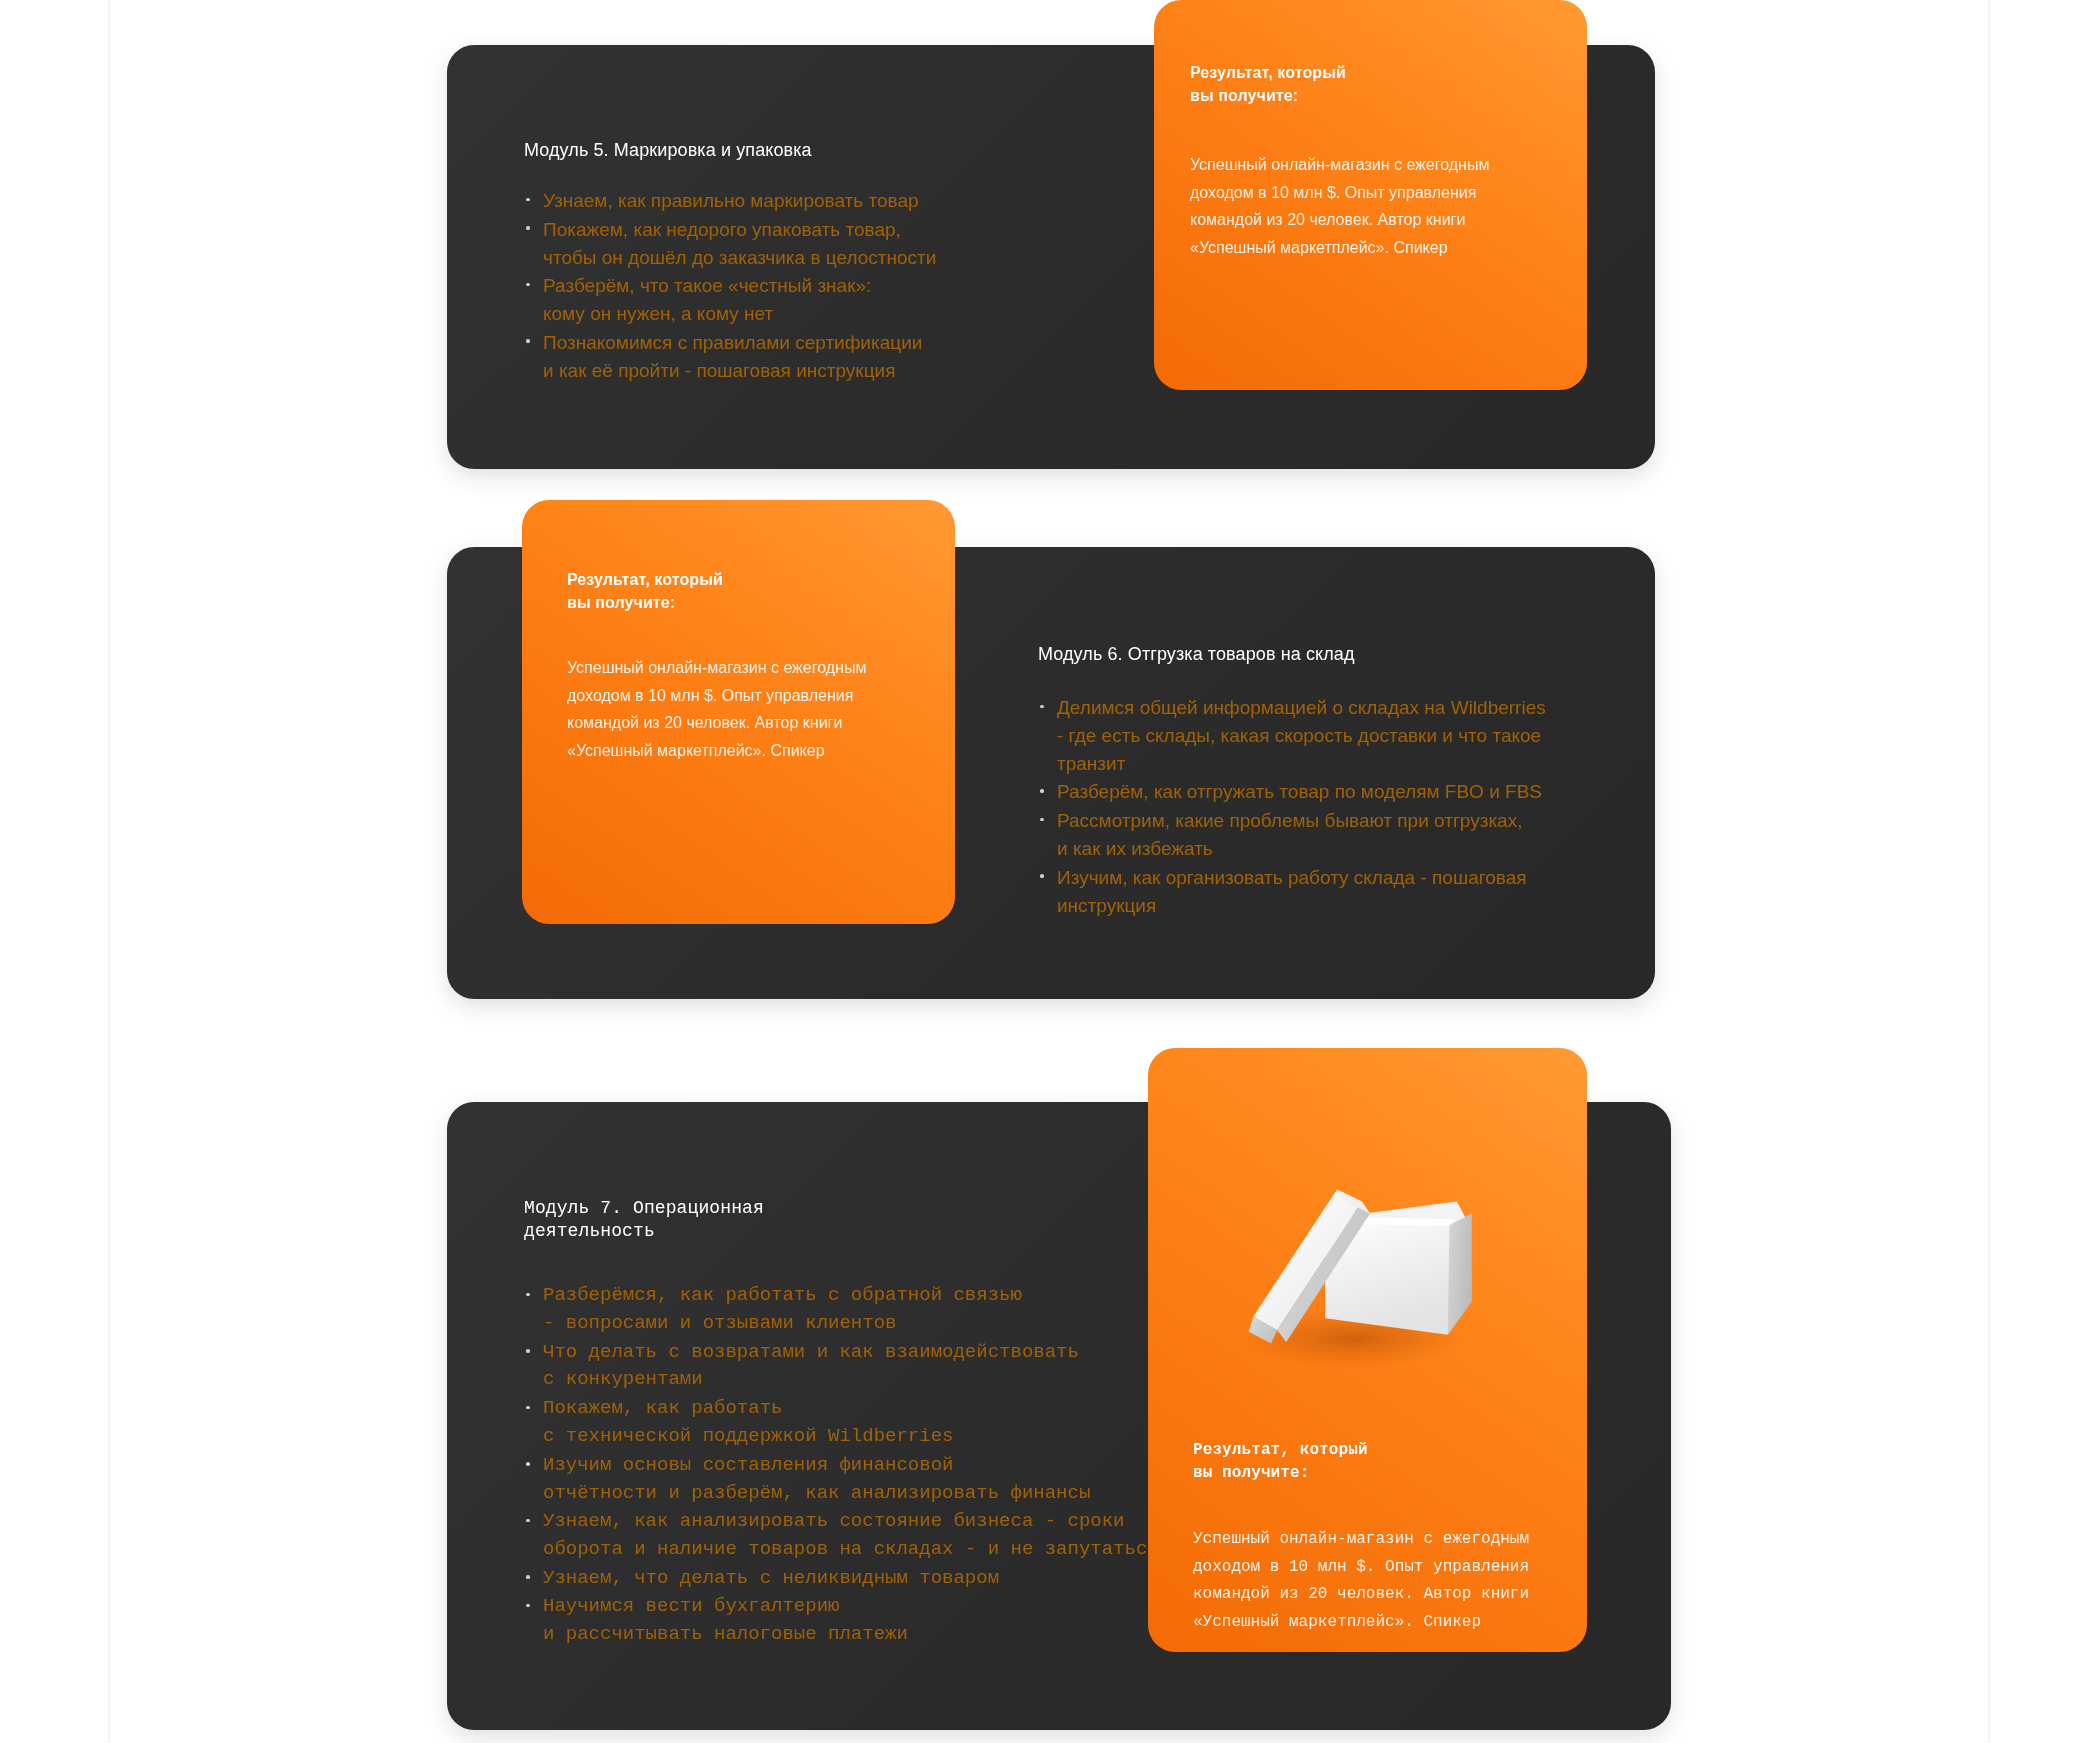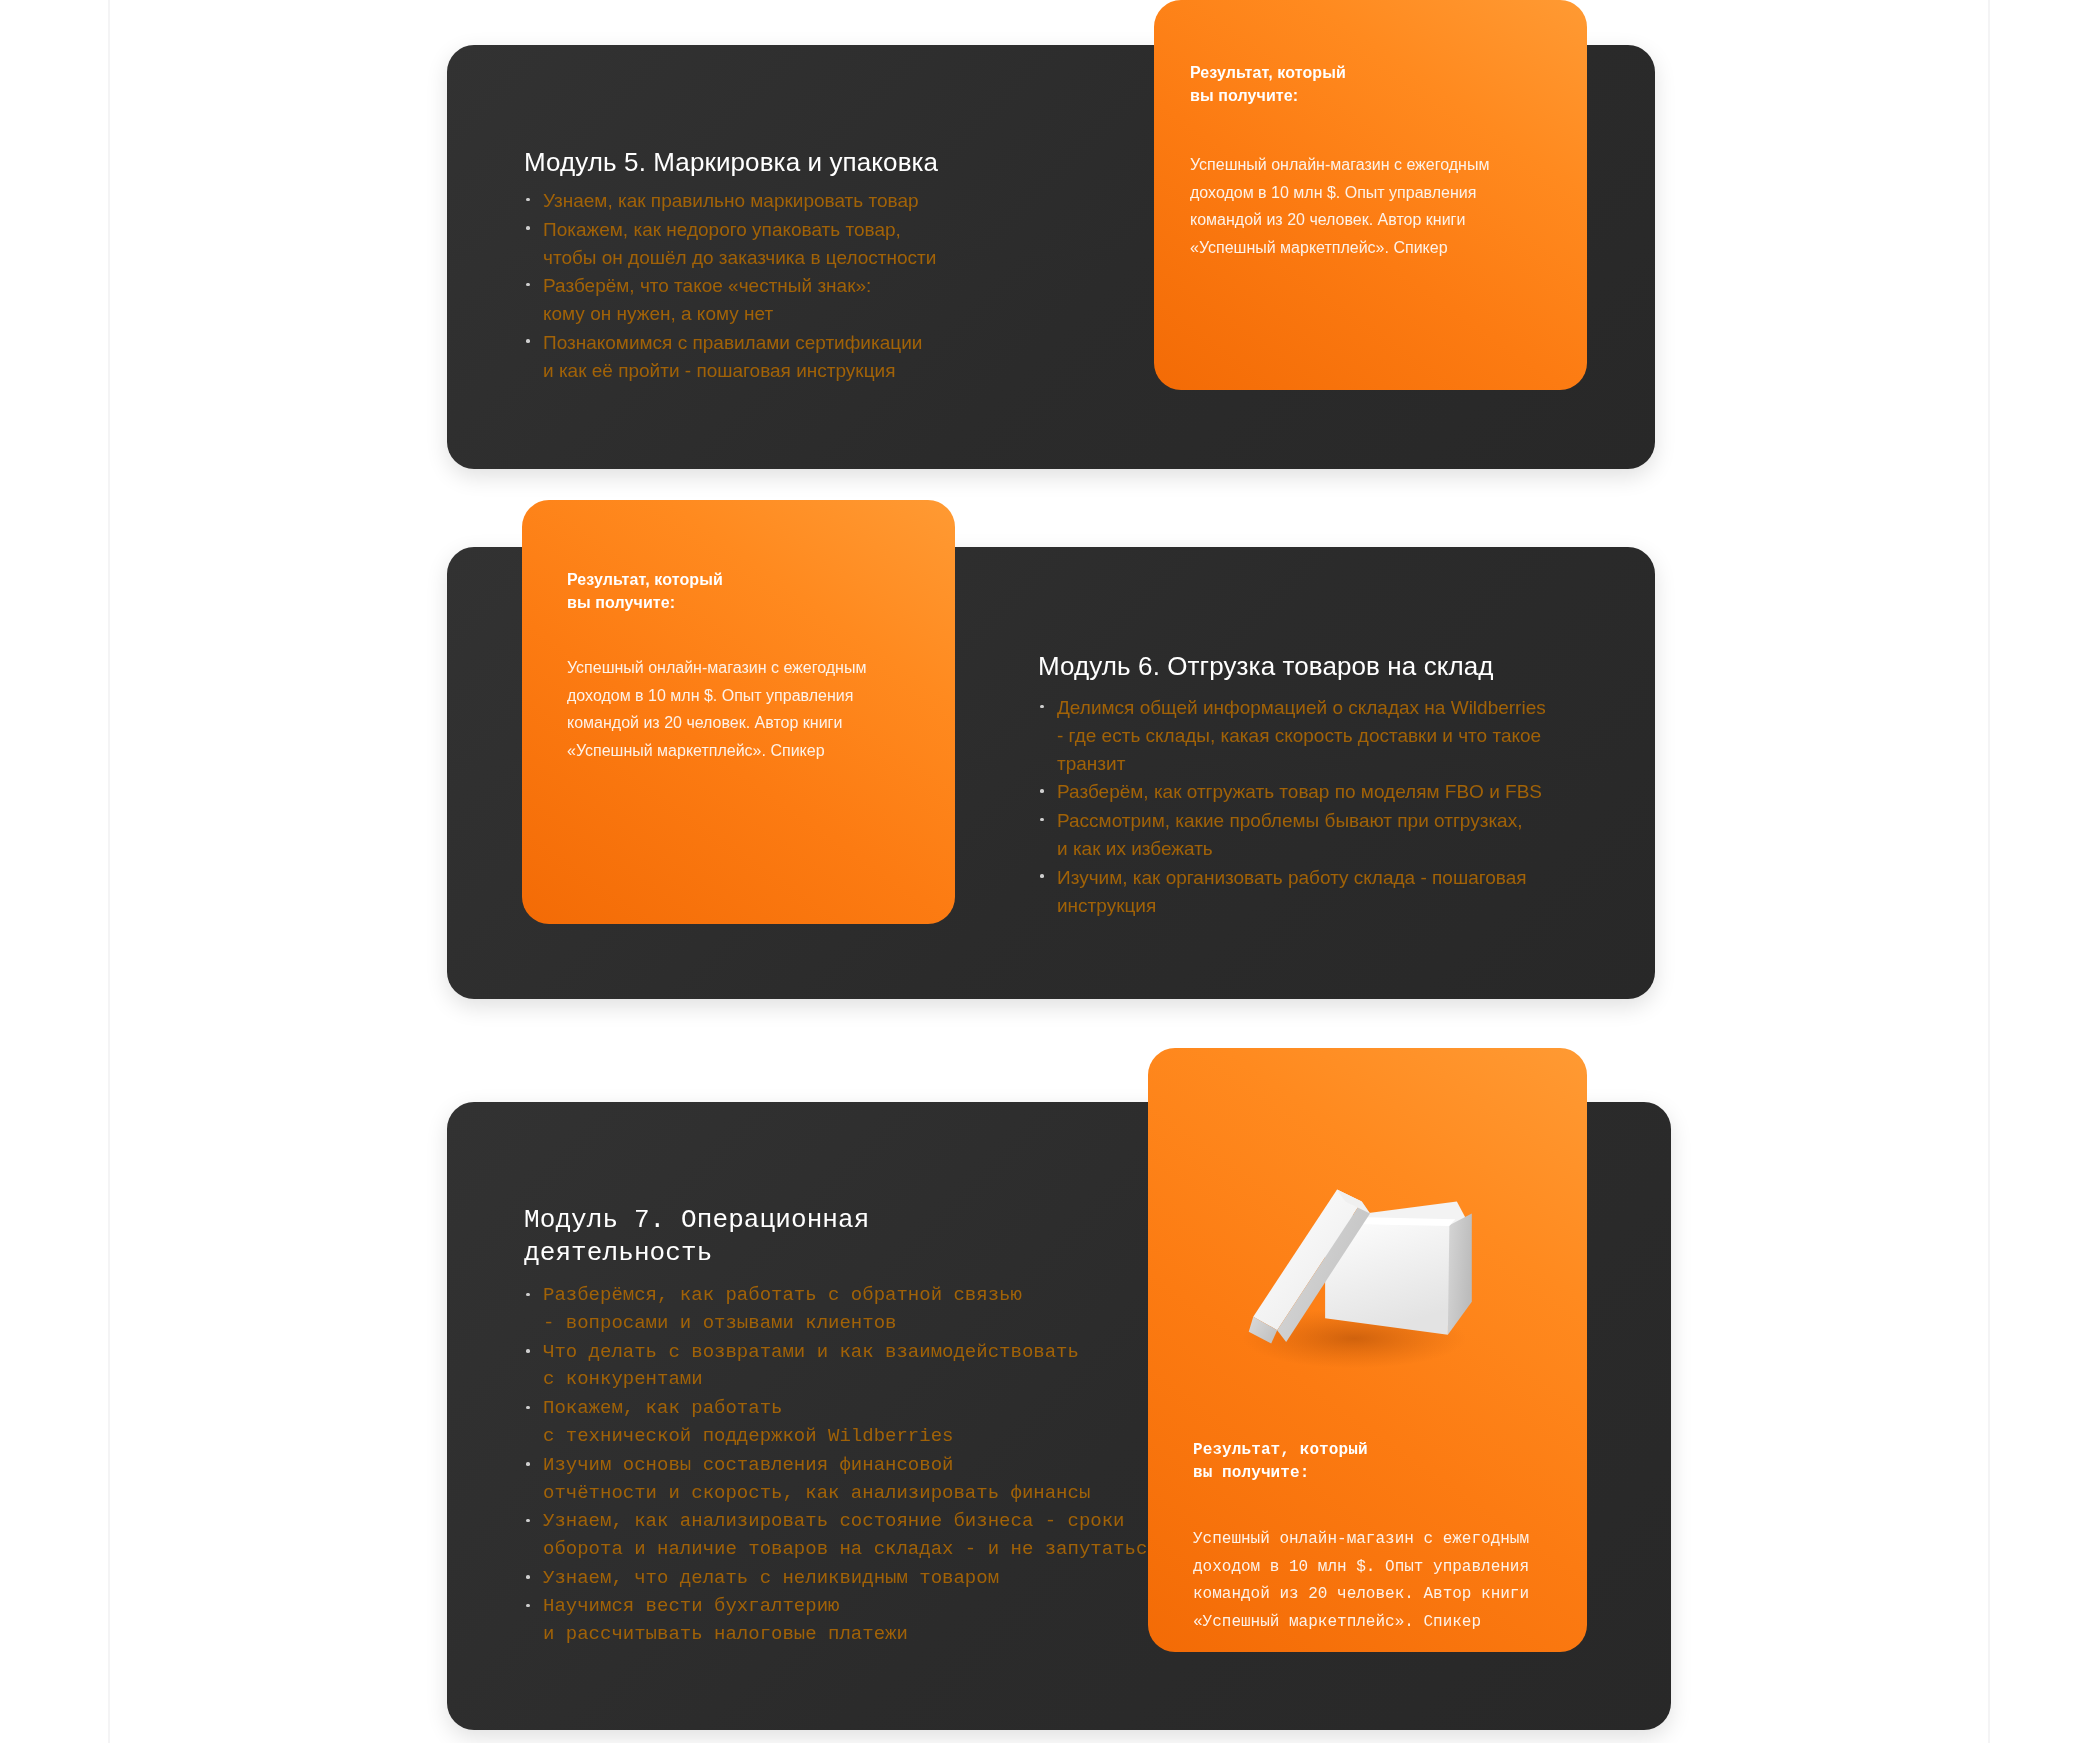--- a/index.html
+++ b/index.html
@@ -38,21 +38,21 @@
     position: absolute;
     background-image: linear-gradient(215deg, #ff9a33 0%, #ff8a1f 28%, #fc7b12 58%, #f36b06 100%);
     border-radius: 27px;
     overflow: hidden;
   }
 
   
   .module-title {
     position: absolute;
     color: #ffffff;
-    font-size: 26px;
+    font-size: 18px;
     font-weight: 500;
     line-height: 1.28;
     letter-spacing: 0.1px;
     white-space: pre-line;
   }
   .bullet-list {
     position: absolute;
     margin: 0;
     padding: 0;
     list-style: none;
@@ -202,21 +202,21 @@
 деятельность</h2>
 
   <ul class="bullet-list" id="bullets-3">
     <li>Разберёмся, как работать с обратной связью
 - вопросами и отзывами клиентов</li>
     <li>Что делать с возвратами и как взаимодействовать
 с конкурентами</li>
     <li>Покажем, как работать
 с технической поддержкой Wildberries</li>
     <li>Изучим основы составления финансовой
-отчётности и скорость, как анализировать финансы</li>
+отчётности и разберём, как анализировать финансы</li>
     <li>Узнаем, как анализировать состояние бизнеса - сроки
 оборота и наличие товаров на складах - и не запутаться</li>
     <li>Узнаем, что делать с неликвидным товаром</li>
     <li>Научимся вести бухгалтерию
 и рассчитывать налоговые платежи</li>
   </ul>
 
   <div class="orange-card" id="orange-card-3"></div>
 
   <div class="box-illustration">

